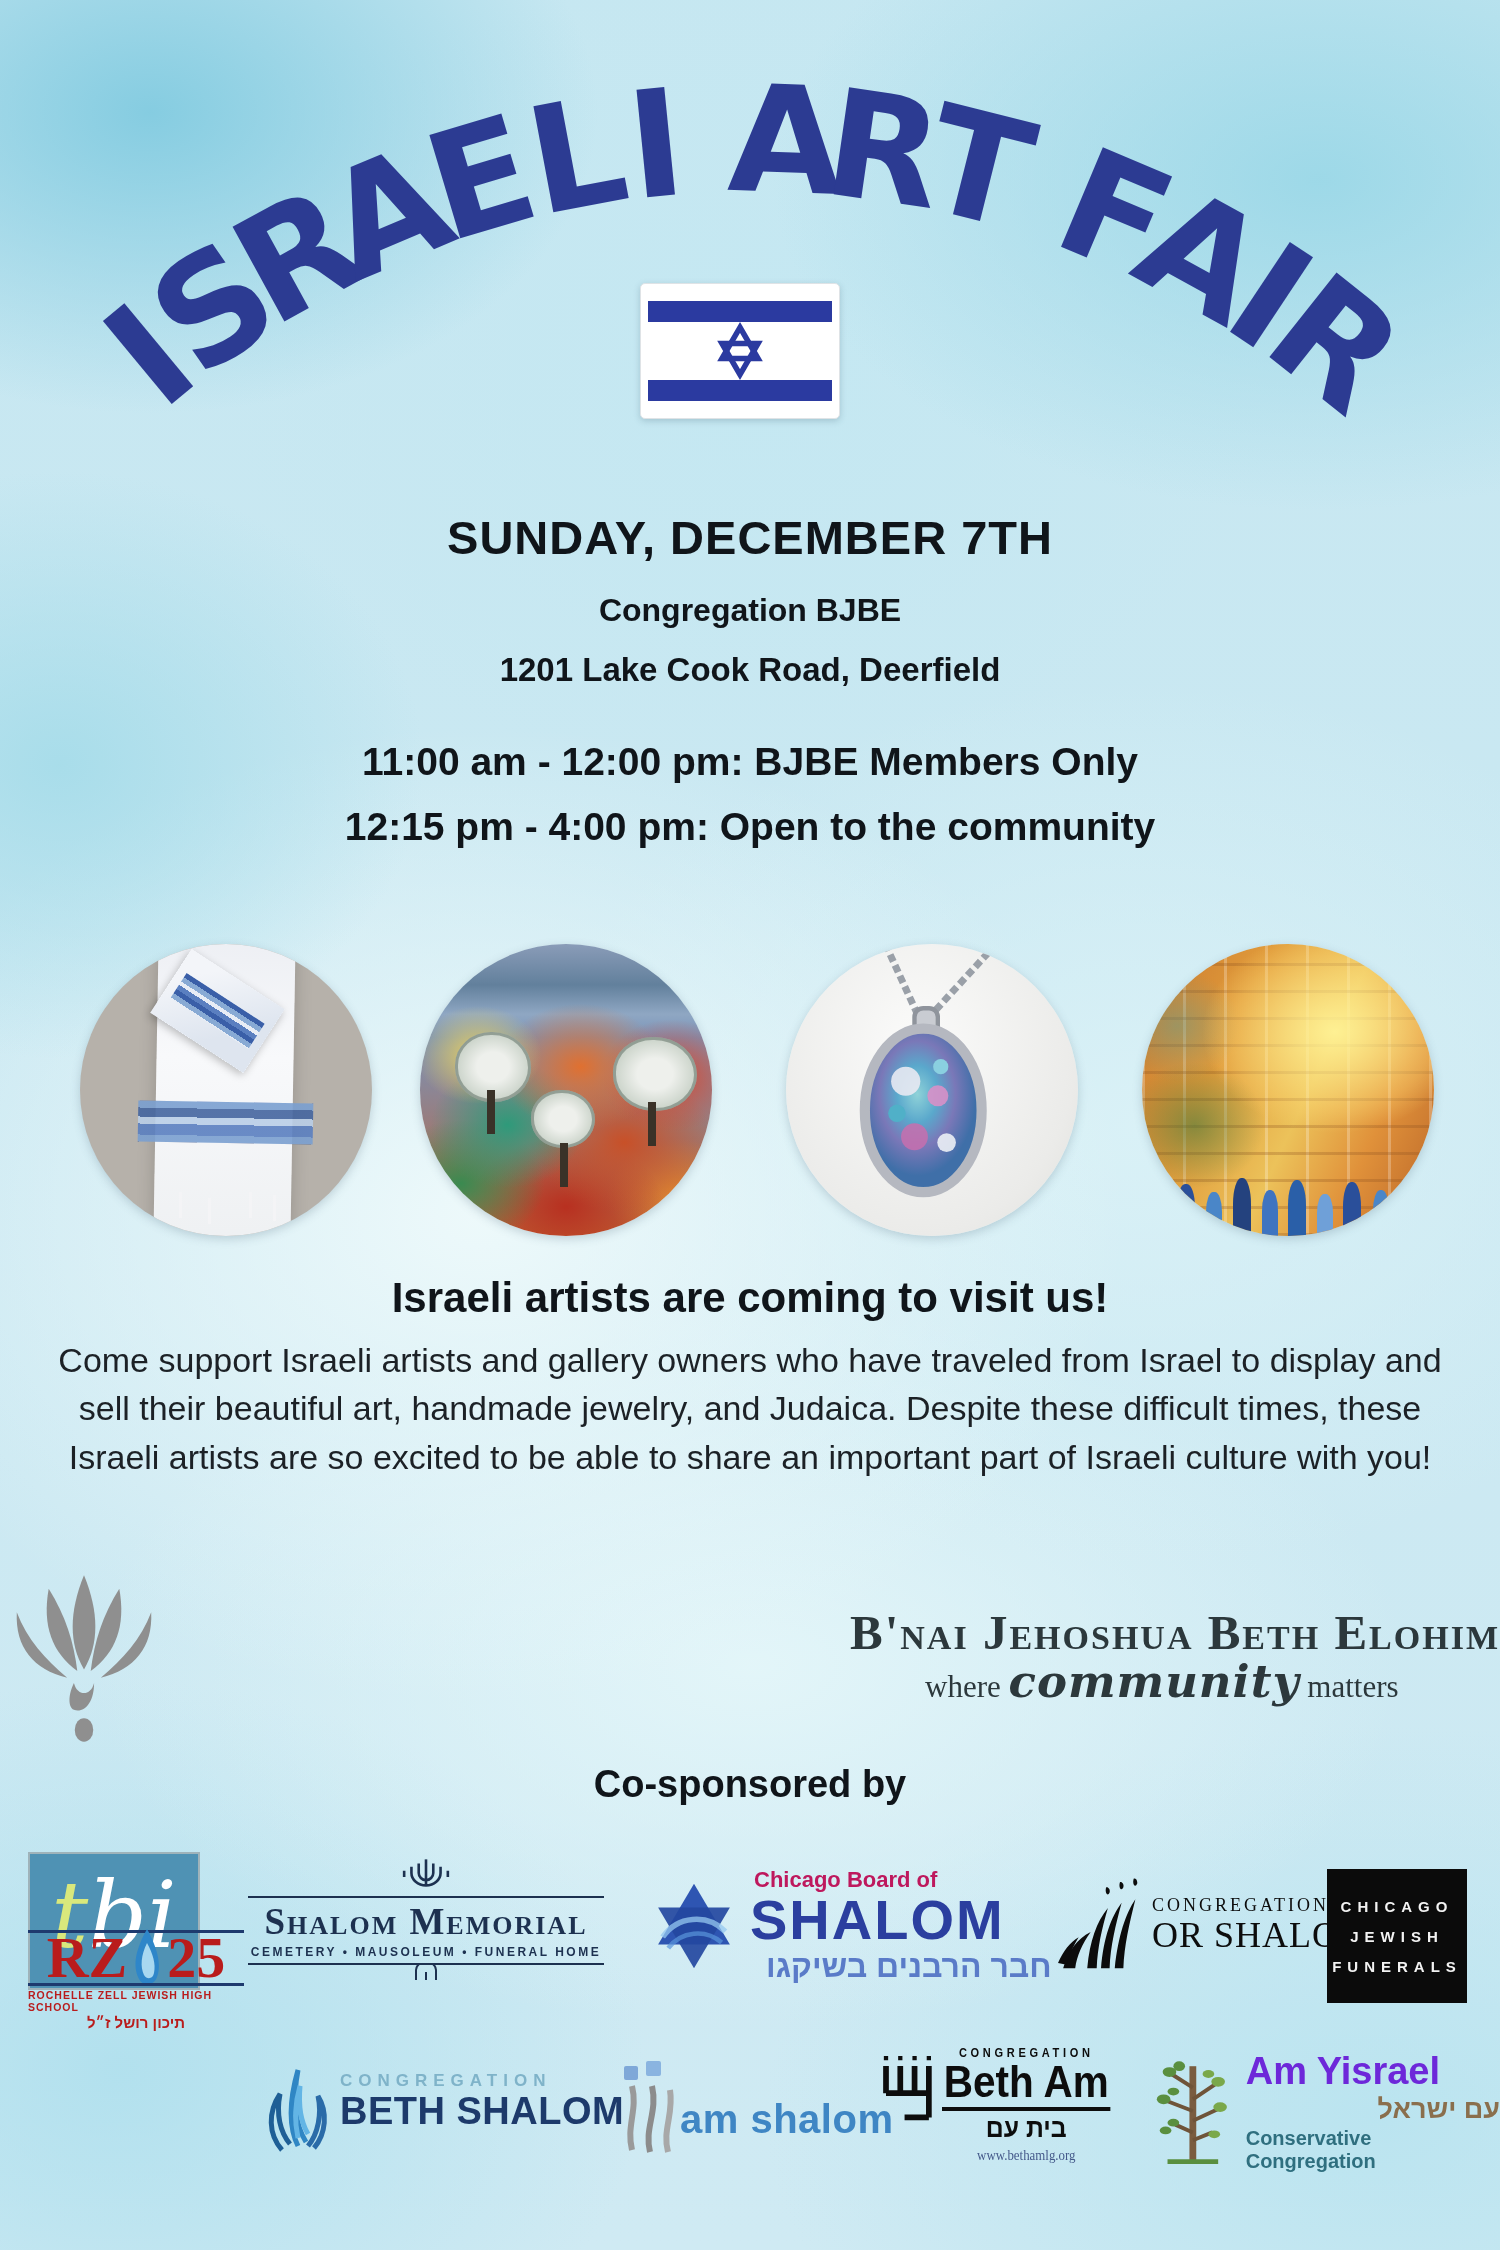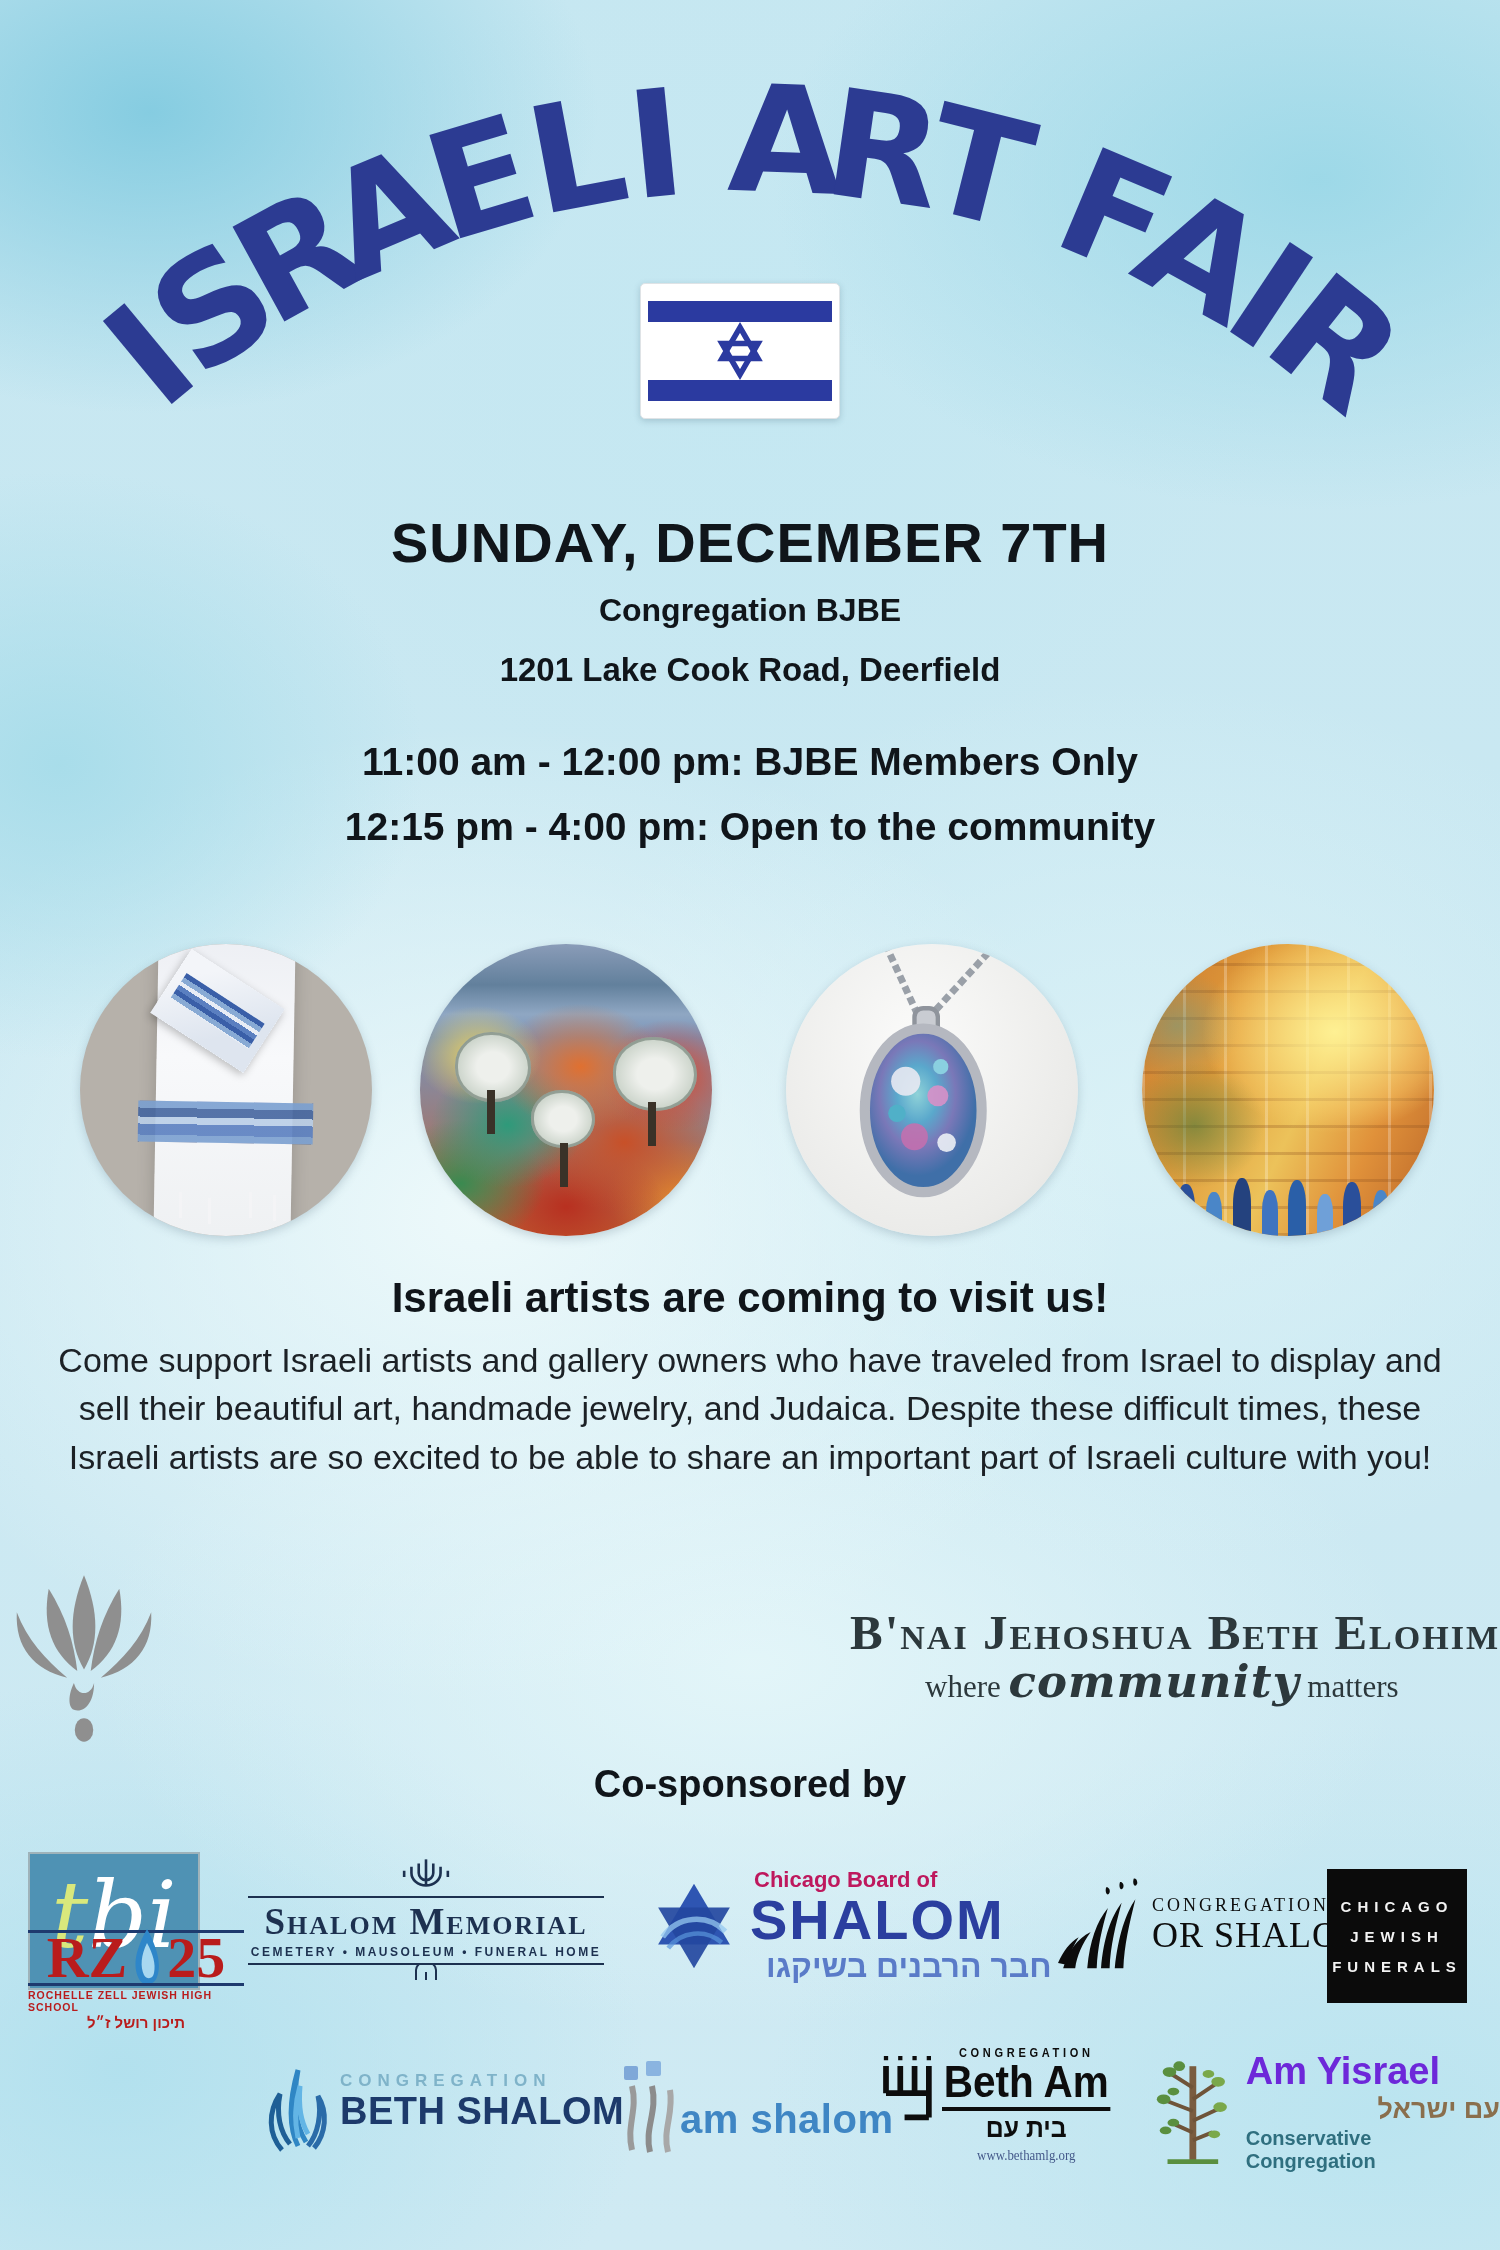--- a/index.html
+++ b/index.html
@@ -20,21 +20,21 @@
   .arc-ch{position:absolute;font-family:"DejaVu Sans",sans-serif;font-weight:800;
     font-size:148px;color:#2c3b92;line-height:1;}
   
   .flag{position:absolute;left:640px;top:283px;width:198px;height:134px;background:#fff;
     border:1px solid #dfe3e6;border-radius:5px;box-shadow:0 2px 6px rgba(60,90,110,.25);}
   .flag .stripe{position:absolute;left:7px;right:7px;height:21px;background:#2b3aa0;}
   .flag .s-top{top:17px}.flag .s-bot{bottom:17px}
   .flag svg{position:absolute;left:50%;top:50%;transform:translate(-50%,-50%);}
   
   .line{position:absolute;left:0;width:100%;text-align:center;color:#10151a;font-weight:700;}
-  .date{top:510px;font-size:56px;letter-spacing:1px;}
+  .date{top:510px;font-size:47px;letter-spacing:1px;}
   .venue{top:592px;font-size:32px;}
   .addr{top:651px;font-size:33px;}
   .t1{top:740px;font-size:39px;}
   .t2{top:805px;font-size:39px;}
   .heading{top:1274px;font-size:42px;}
   .para{position:absolute;top:1336px;left:55px;width:1390px;text-align:center;
     font-size:34px;line-height:1.42;color:#1c2126;font-weight:400;}
   .cosponsor{top:1763px;font-size:38px;}
   
   .circle{position:absolute;top:944px;width:292px;height:292px;border-radius:50%;overflow:hidden;

